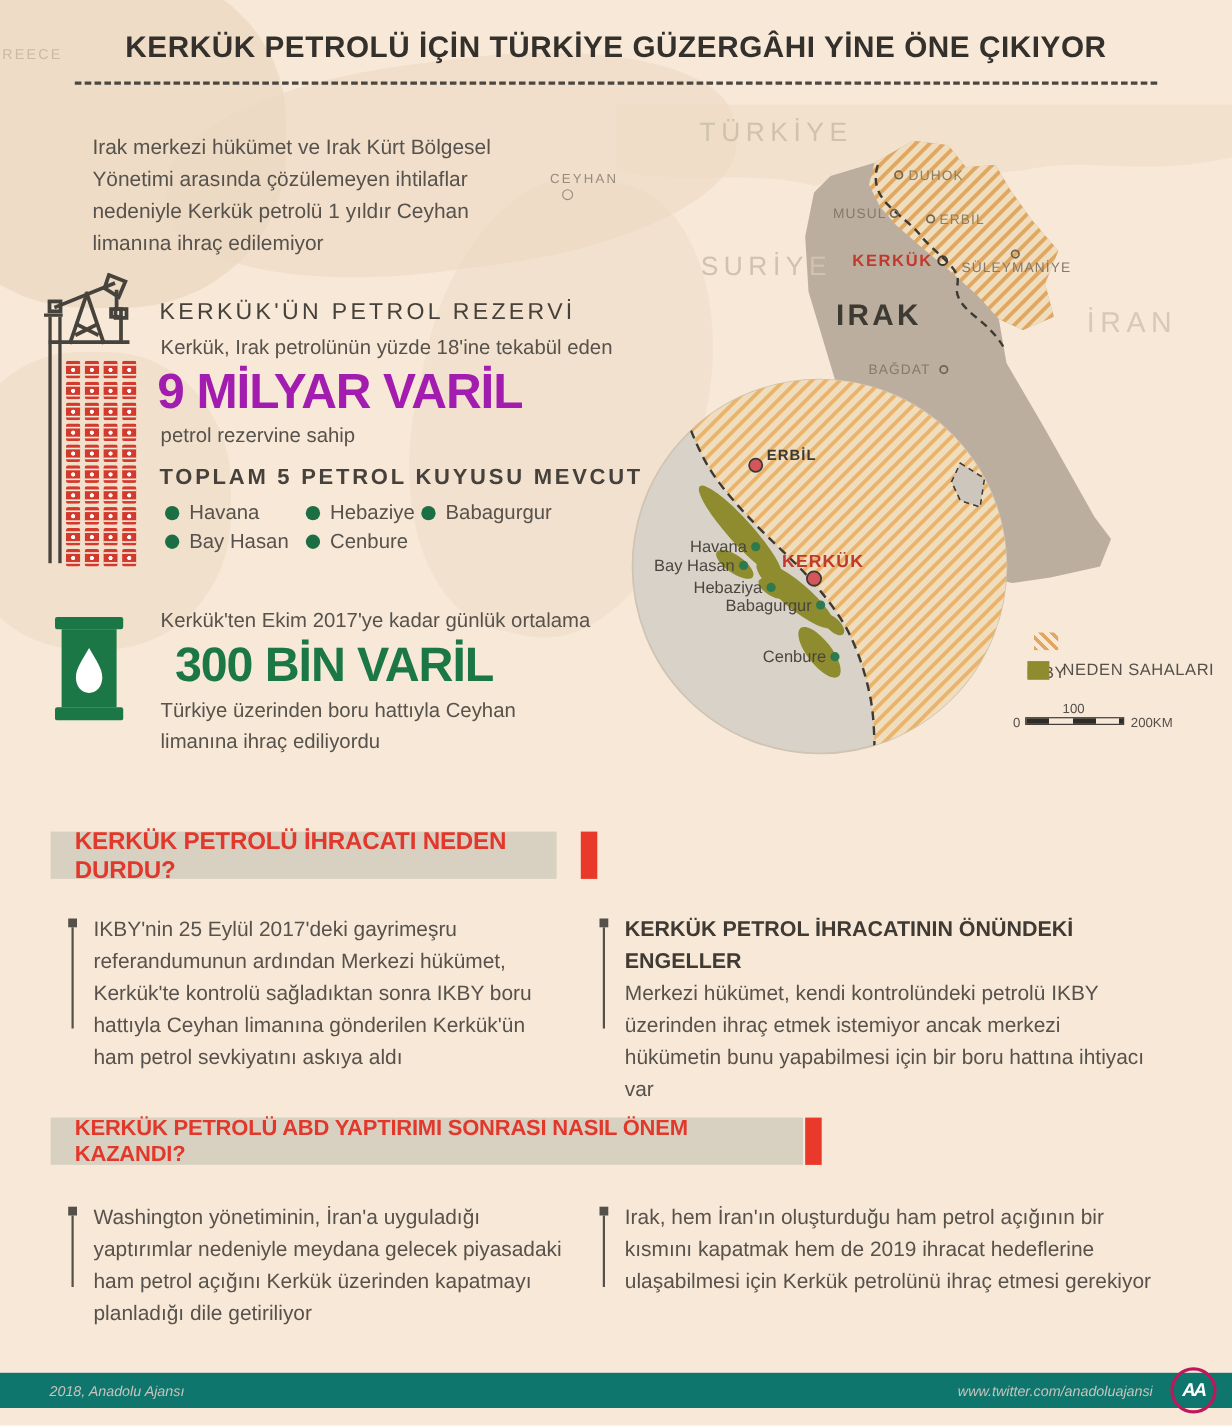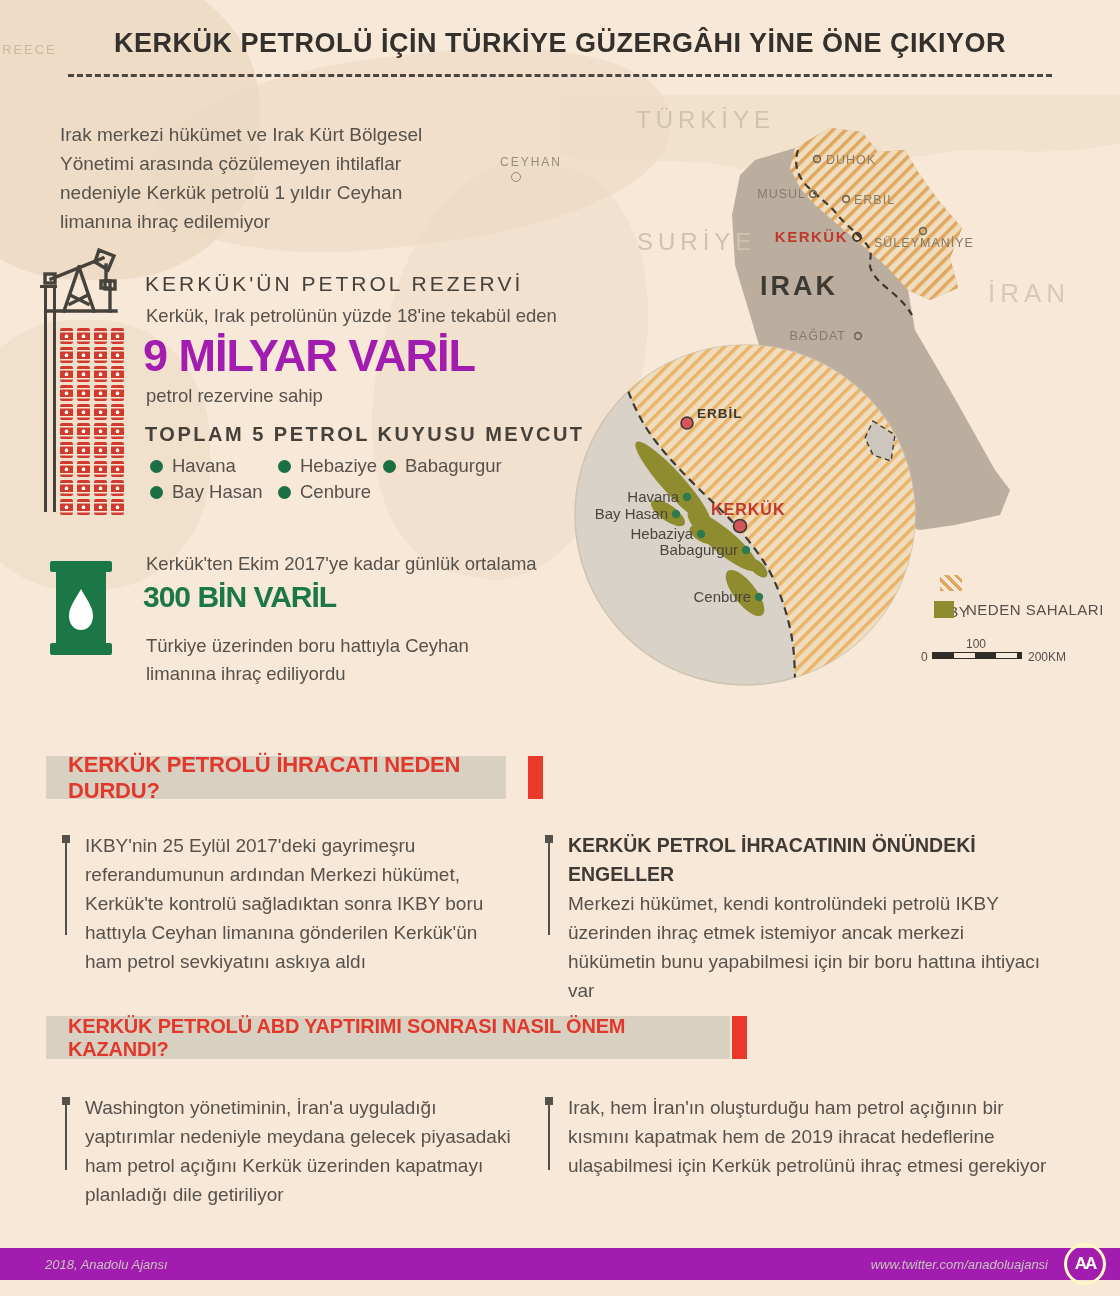--- a/index.html
+++ b/index.html
@@ -6,26 +6,26 @@
   .page{position:relative;width:1120px;height:1296px;background:#f7e8d7;overflow:hidden;
         font-family:"Liberation Sans","DejaVu Sans",sans-serif;color:#55504a;}
   .abs{position:absolute;}
   
   .blob{position:absolute;background:#ecd9c3;border-radius:45%;}
   .bg-label{position:absolute;color:#cbb9a3;font-size:13px;letter-spacing:2px;}
   
   .title{position:absolute;left:0;top:28px;width:1120px;text-align:center;
          font-size:27px;font-weight:800;color:#34302b;letter-spacing:.5px;}
   .title-dash{position:absolute;left:68px;top:74px;width:984px;border-top:3px dashed #4a4742;}
-  .intro{position:absolute;left:60px;top:120px;width:416px;font-size:19px;line-height:29px;color:#57524b;}
+  .intro{position:absolute;left:84px;top:120px;width:416px;font-size:19px;line-height:29px;color:#57524b;}
   
   .sec-head{position:absolute;font-size:21px;font-weight:400;color:#46413a;letter-spacing:3px;}
   .small-line{position:absolute;font-size:18.5px;color:#57524b;}
   .big-red{position:absolute;font-size:45px;font-weight:900;color:#a21caf;letter-spacing:-1px;}
-  .big-green{position:absolute;font-size:30px;font-weight:900;color:#1c7746;letter-spacing:-1px;}
+  .big-green{position:absolute;font-size:44px;font-weight:900;color:#1c7746;letter-spacing:-1px;margin-left:16px;}
   .wells-head{position:absolute;font-size:20px;font-weight:800;color:#46413a;letter-spacing:2.5px;}
   .well{position:absolute;display:flex;align-items:center;gap:9px;font-size:18.5px;color:#57524b;}
   .well-dot{width:13px;height:13px;border-radius:50%;background:#1c6f44;flex:0 0 auto;}
   
   .barrel-grid{position:absolute;left:60px;top:328px;display:grid;
                grid-template-columns:repeat(4,13px);gap:3px 4px;}
   .barrel{width:13px;height:16px;background:#d23a2e;border-radius:2px;
           background-image:radial-gradient(circle at 50% 52%, #ffffff 0 1.6px, rgba(0,0,0,0) 2.2px),
                            linear-gradient(#f7e8d7,#f7e8d7),linear-gradient(#f7e8d7,#f7e8d7);
           background-size:100% 100%,100% 1.5px,100% 1.5px;
@@ -45,27 +45,27 @@
   .par{margin-left:23px;font-size:19px;line-height:29px;color:#57524b;}
   .par-head{margin-left:23px;font-size:19.5px;line-height:29px;font-weight:800;color:#3f3a34;}
   
   .legend-row{position:absolute;display:flex;align-items:center;gap:12px;font-size:15px;color:#55504a;letter-spacing:.5px;}
   .sw-hatch{width:22px;height:16px;background:repeating-linear-gradient(45deg,#dfa75f 0 3px,rgba(0,0,0,0) 3px 7px);}
   .sw-olive{width:20px;height:17px;background:#8e8c2e;}
   .scale-num{position:absolute;font-size:12px;color:#55504a;}
   .scale-bar{position:absolute;height:7px;width:90px;border:1.5px solid #2f2c28;box-sizing:border-box;
              background:repeating-linear-gradient(90deg,#2f2c28 0 21px,#f7e8d7 21px 42px);}
   
-  .footer{position:absolute;left:0;top:1248px;width:1120px;height:32px;background:#a21caf;
+  .footer{position:absolute;left:0;top:1248px;width:1120px;height:32px;background:#0f766e;
           display:flex;align-items:center;}
   .footer-left{margin-left:45px;font-size:13px;font-style:italic;color:#c7c3bc;}
   .footer-right{margin-left:auto;font-size:13px;font-style:italic;color:#c7c3bc;}
-  .aa-logo{margin:0 14px 0 16px;width:36px;height:36px;border:3px solid #fef9c3;border-radius:50%;
+  .aa-logo{margin:0 14px 0 16px;width:36px;height:36px;border:3px solid #be185d;border-radius:50%;
            display:flex;align-items:center;justify-content:center;color:#fff;font-weight:800;
-           font-size:17px;letter-spacing:-2px;}
+           font-size:17px;letter-spacing:-2px;font-style:italic;}
   svg text{font-family:"Liberation Sans","DejaVu Sans",sans-serif;}
 </style>
 </head>
 <body>
 
 <div class="page">
 
   <div class="blob" style="left:-70px;top:-30px;width:330px;height:310px;opacity:.85;"></div>
   <div class="blob" style="left:150px;top:55px;width:520px;height:190px;opacity:.6;transform:rotate(-7deg);"></div>
   <div class="blob" style="left:-40px;top:320px;width:250px;height:270px;opacity:.55;"></div>

